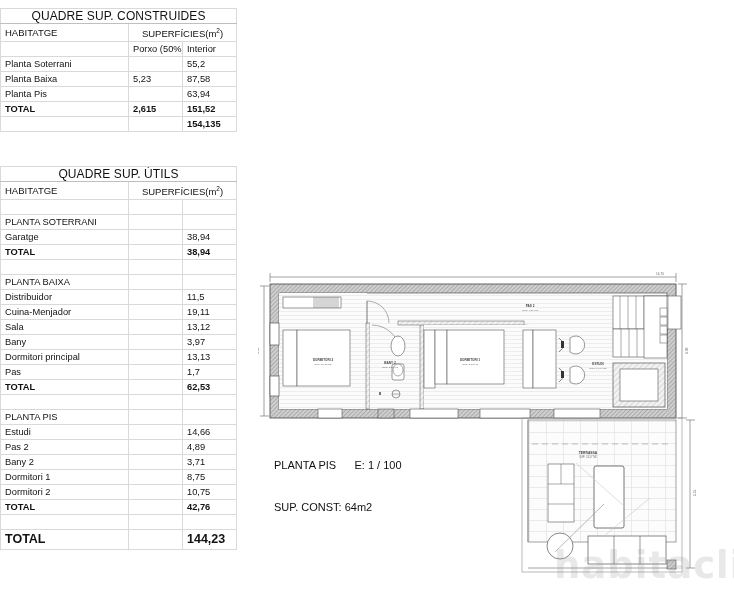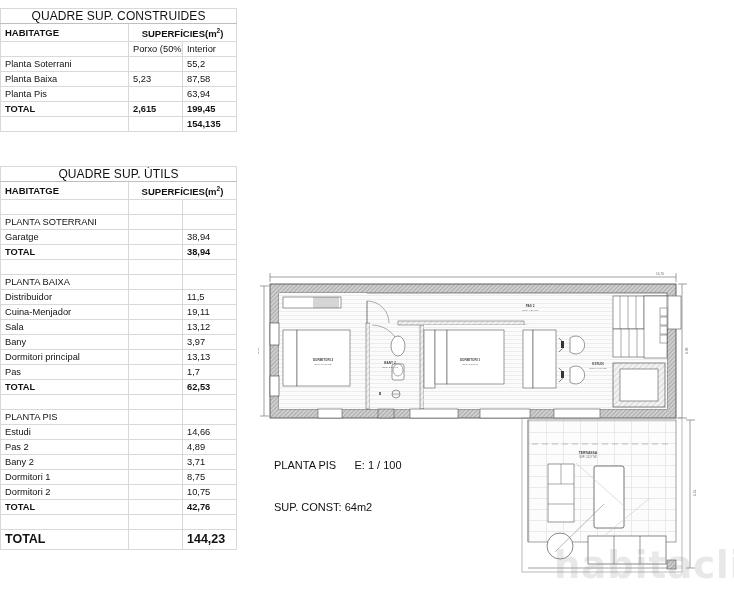--- a/index.html
+++ b/index.html
@@ -27,21 +27,21 @@
     white-space:nowrap;
     overflow:hidden;
   }
   .title-cell{
     text-align:center;
     font-size:12px;
     letter-spacing:.1px;
     height:17px;line-height:17px;
     border-bottom:1px solid #bfbfbf !important;
   }
-  .hdr{font-size:9.5px;font-weight:bold;}
+  .hdr{font-size:9.5px;}
   .ctr{text-align:center;}
   .rgt{text-align:left;}
   .bold{font-weight:bold;}
   .topline{border-top:1.6px solid #555 !important;margin-left:12px;}
   .sup{font-size:6.5px;vertical-align:super;}
   .bigtot td{font-size:12.5px;font-weight:bold;height:19px;line-height:19px;}
 
   
   #table-construides{left:0px;top:8px;width:236px;}
   
@@ -105,21 +105,21 @@
       <td class="rgt">87,58</td>
     </tr>
     <tr>
       <td>Planta Pis</td>
       <td class="rgt"></td>
       <td class="rgt">63,94</td>
     </tr>
     <tr>
       <td class="bold topline">TOTAL</td>
       <td class="rgt bold topline">2,615</td>
-      <td class="rgt bold topline">199,45</td>
+      <td class="rgt bold topline">151,52</td>
     </tr>
     <tr>
       <td></td>
       <td></td>
       <td class="rgt bold">154,135</td>
     </tr>
   </tbody>
 </table>
 
 <table class="tbl" id="table-utils">

